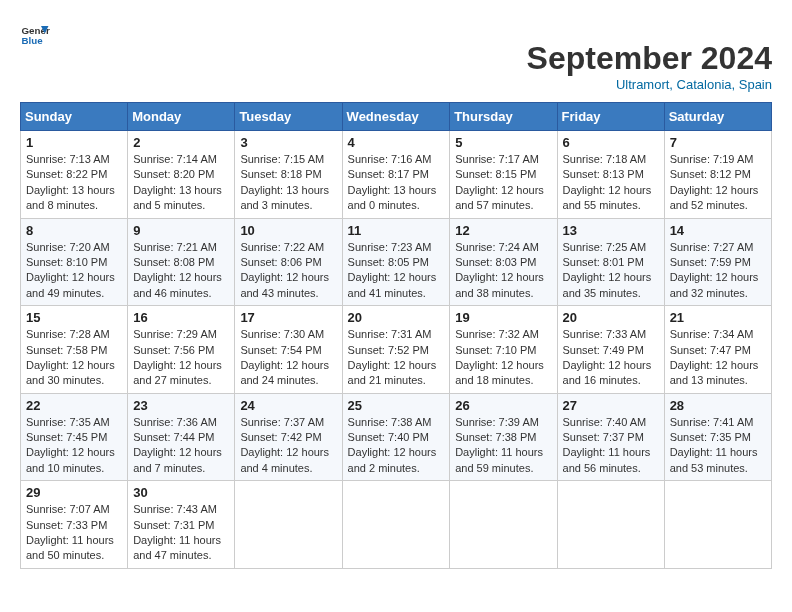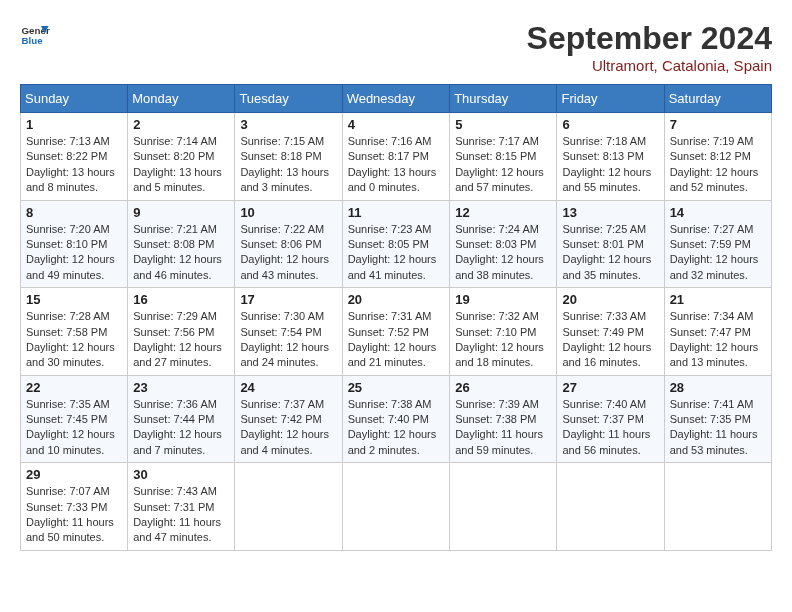--- a/index.html
+++ b/index.html
@@ -20,42 +20,43 @@
       display: flex;
       align-items: center;
       gap: 4px;
     }
     .logo-icon {
       width: 30px;
       height: 30px;
     }
     .title-block {
       text-align: right;
+      margin-top: 20px;
     }
     .month-year {
       font-size: 32px;
       font-weight: bold;
       color: #333;
     }
     .location {
-      font-size: 15px;
-      color: #7f1d1d;
+      font-size: 13px;
+      color: #0369a1;
     }
     .calendar {
       width: 100%;
       border-collapse: collapse;
       font-size: 11px;
     }
     .calendar thead tr th {
       background-color: #3a7abf;
       color: #fff;
       padding: 6px 4px;
       text-align: left;
       font-size: 13px;
-      font-weight: normal;
+      font-weight: bold;
       border: 1px solid #2a5a9f;
     }
     .calendar tbody tr td {
       vertical-align: top;
       border: 1px solid #ccc;
       padding: 4px 5px;
       width: 108px;
       min-height: 80px;
       background: #fff;
     }

